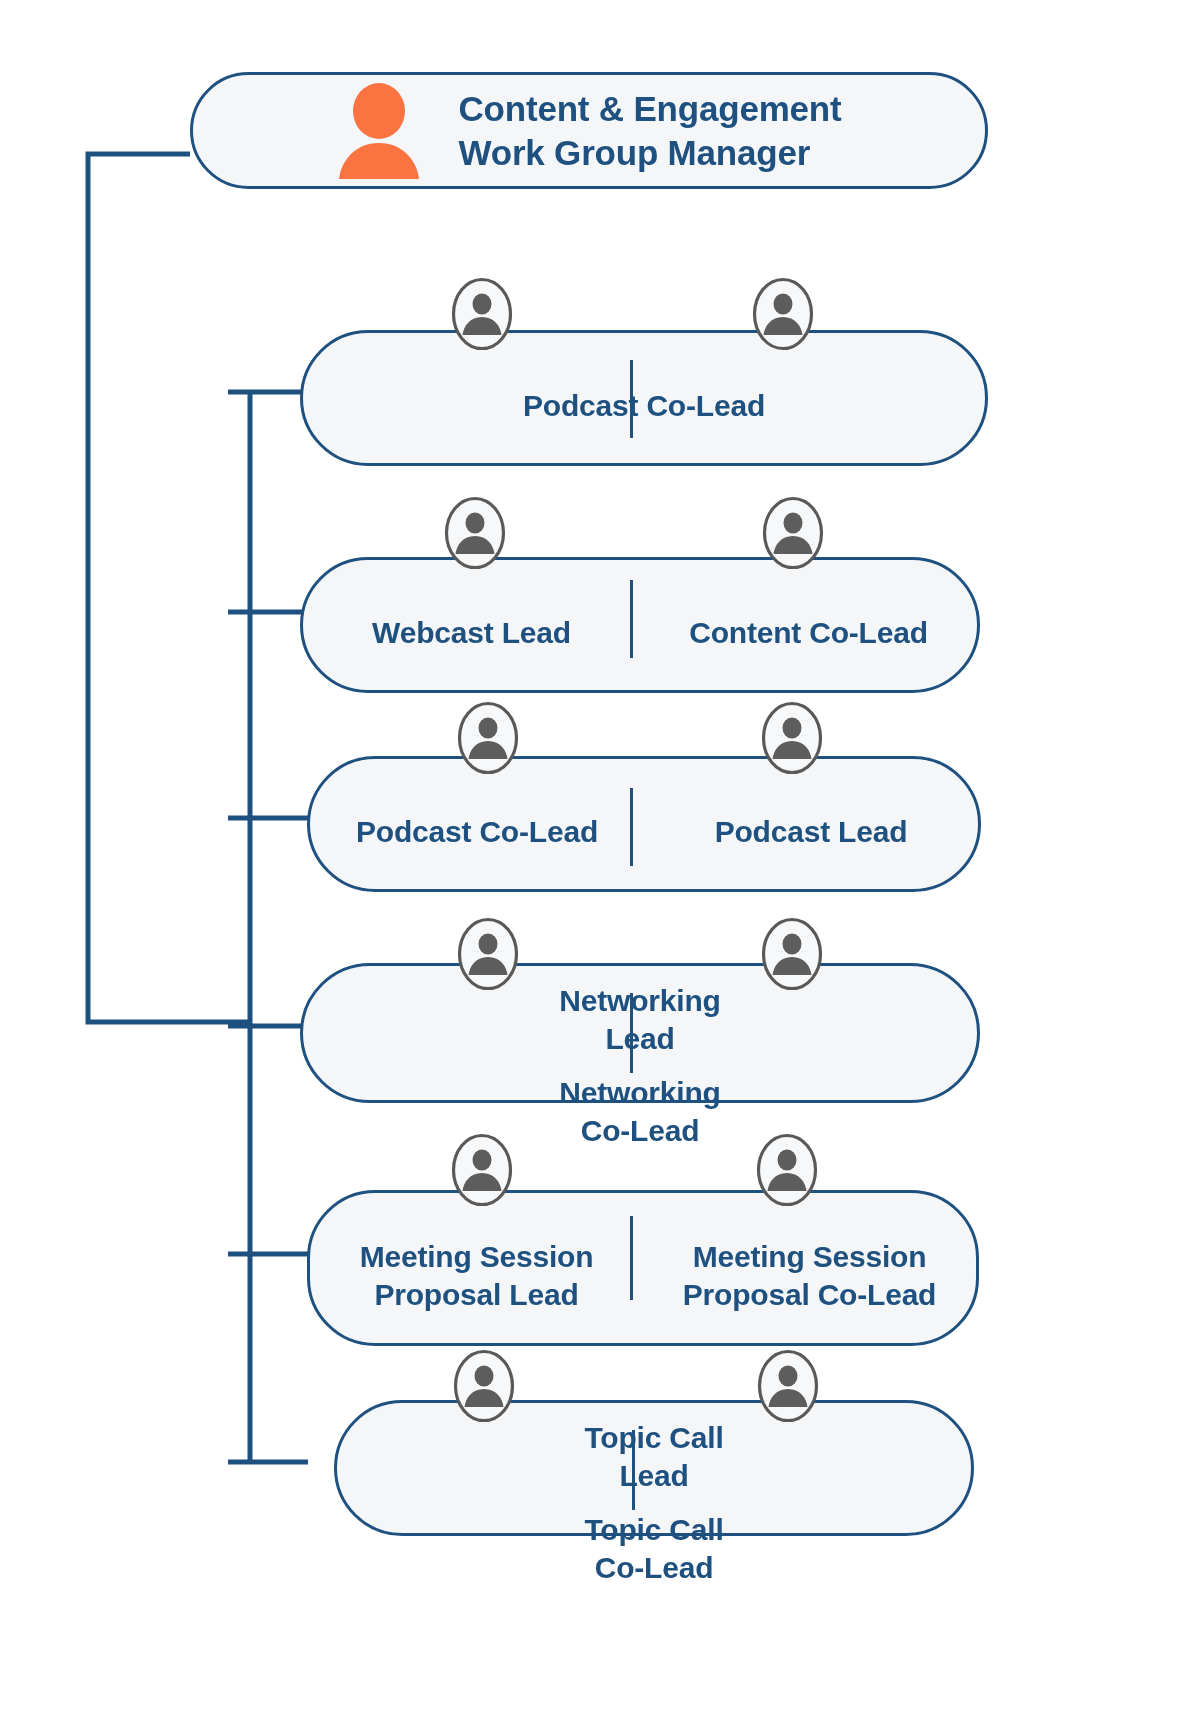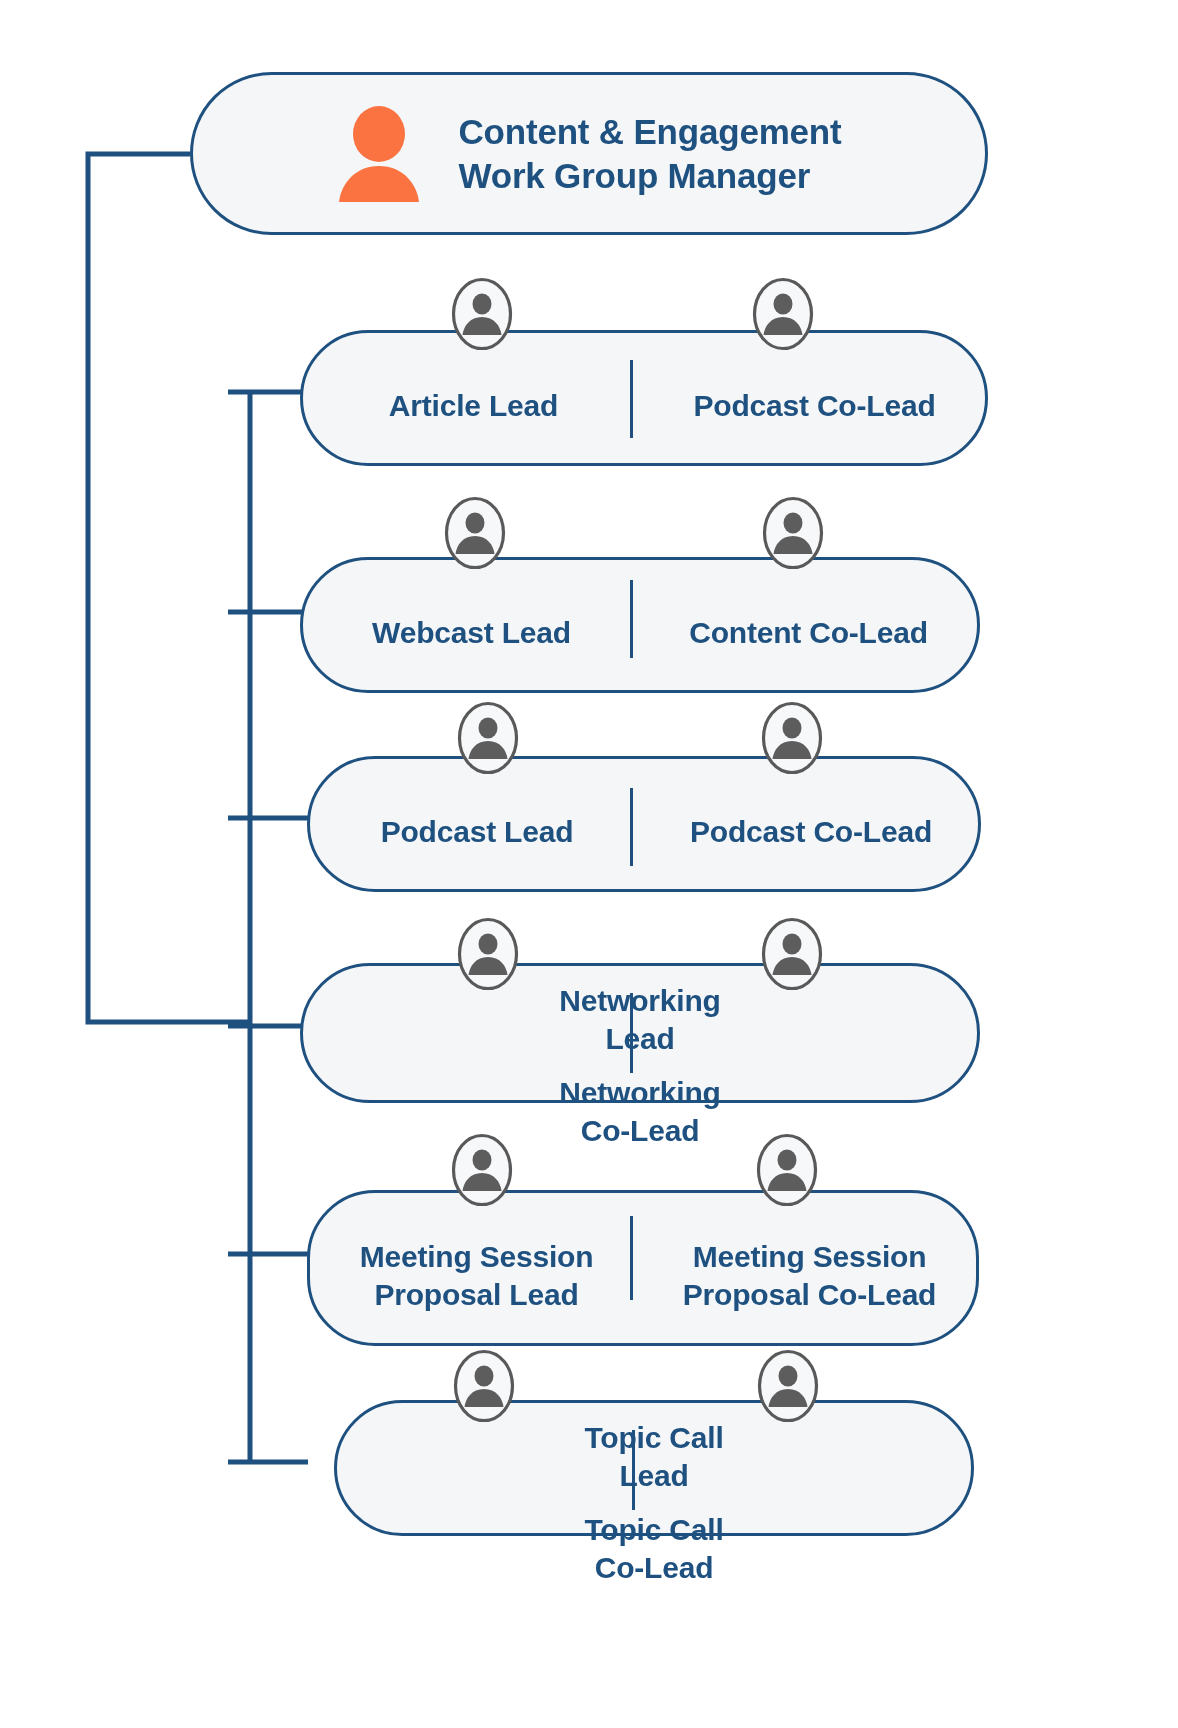--- a/index.html
+++ b/index.html
@@ -26,21 +26,21 @@
     width: 1178px;
     height: 1728px;
     z-index: 1;
   }
   
   .manager-card {
     position: absolute;
     left: 190px;
     top: 72px;
     width: 798px;
-    height: 163px;
+    height: 117px;
     box-sizing: border-box;
     background: #f4f6f8;
     border: 3px solid #1f5180;
     border-radius: 82px;
     z-index: 3;
     display: flex;
     align-items: center;
     justify-content: center;
     gap: 38px;
   }
@@ -127,23 +127,20 @@
     <svg class="manager-icon" viewBox="0 0 84 96" xmlns="http://www.w3.org/2000/svg">
       <ellipse cx="42" cy="28" rx="26" ry="28" fill="#fb7340"></ellipse>
       <path d="M 42 60 C 18 60 4 78 2 96 L 82 96 C 80 78 66 60 42 60 Z" fill="#fb7340"></path>
     </svg>
     <div class="manager-title">Content &amp; Engagement
 Work Group Manager</div>
   </div>
 
   <div class="child-card" style="left:300px; top:330px; width:688px; height:136px; border-radius:68px;">
     <div class="child-half">
-      <span class="child-label">Article Lead</span>
-    </div>
-    <div class="child-half">
       <span class="child-label">Podcast Co-Lead</span>
     </div>
   </div>
   <div class="child-divider" style="left:630px; top:360px; height:78px;"></div>
   <div class="avatar" style="left:451px; top:277px;">
     <svg viewBox="0 0 62 74" xmlns="http://www.w3.org/2000/svg">
       <ellipse cx="31" cy="37" rx="28.5" ry="34.5" fill="#f7f8fa" stroke="#595959" stroke-width="3.2"></ellipse>
       <ellipse cx="31" cy="27" rx="9.5" ry="10.5" fill="#5d5d5d"></ellipse>
       <path d="M 31 40 C 19 40 12.5 49 11.5 58 L 50.5 58 C 49.5 49 43 40 31 40 Z" fill="#5d5d5d"></path>
     </svg>
@@ -175,24 +172,24 @@
   <div class="avatar" style="left:762px; top:496px;">
     <svg viewBox="0 0 62 74" xmlns="http://www.w3.org/2000/svg">
       <ellipse cx="31" cy="37" rx="28.5" ry="34.5" fill="#f7f8fa" stroke="#595959" stroke-width="3.2"></ellipse>
       <ellipse cx="31" cy="27" rx="9.5" ry="10.5" fill="#5d5d5d"></ellipse>
       <path d="M 31 40 C 19 40 12.5 49 11.5 58 L 50.5 58 C 49.5 49 43 40 31 40 Z" fill="#5d5d5d"></path>
     </svg>
   </div>
 
   <div class="child-card" style="left:307px; top:756px; width:674px; height:136px; border-radius:68px;">
     <div class="child-half">
+      <span class="child-label">Podcast Co-Lead</span>
+    </div>
+    <div class="child-half">
       <span class="child-label">Podcast Lead</span>
-    </div>
-    <div class="child-half">
-      <span class="child-label">Podcast Co-Lead</span>
     </div>
   </div>
   <div class="child-divider" style="left:630px; top:788px; height:78px;"></div>
   <div class="avatar" style="left:457px; top:701px;">
     <svg viewBox="0 0 62 74" xmlns="http://www.w3.org/2000/svg">
       <ellipse cx="31" cy="37" rx="28.5" ry="34.5" fill="#f7f8fa" stroke="#595959" stroke-width="3.2"></ellipse>
       <ellipse cx="31" cy="27" rx="9.5" ry="10.5" fill="#5d5d5d"></ellipse>
       <path d="M 31 40 C 19 40 12.5 49 11.5 58 L 50.5 58 C 49.5 49 43 40 31 40 Z" fill="#5d5d5d"></path>
     </svg>
   </div>

